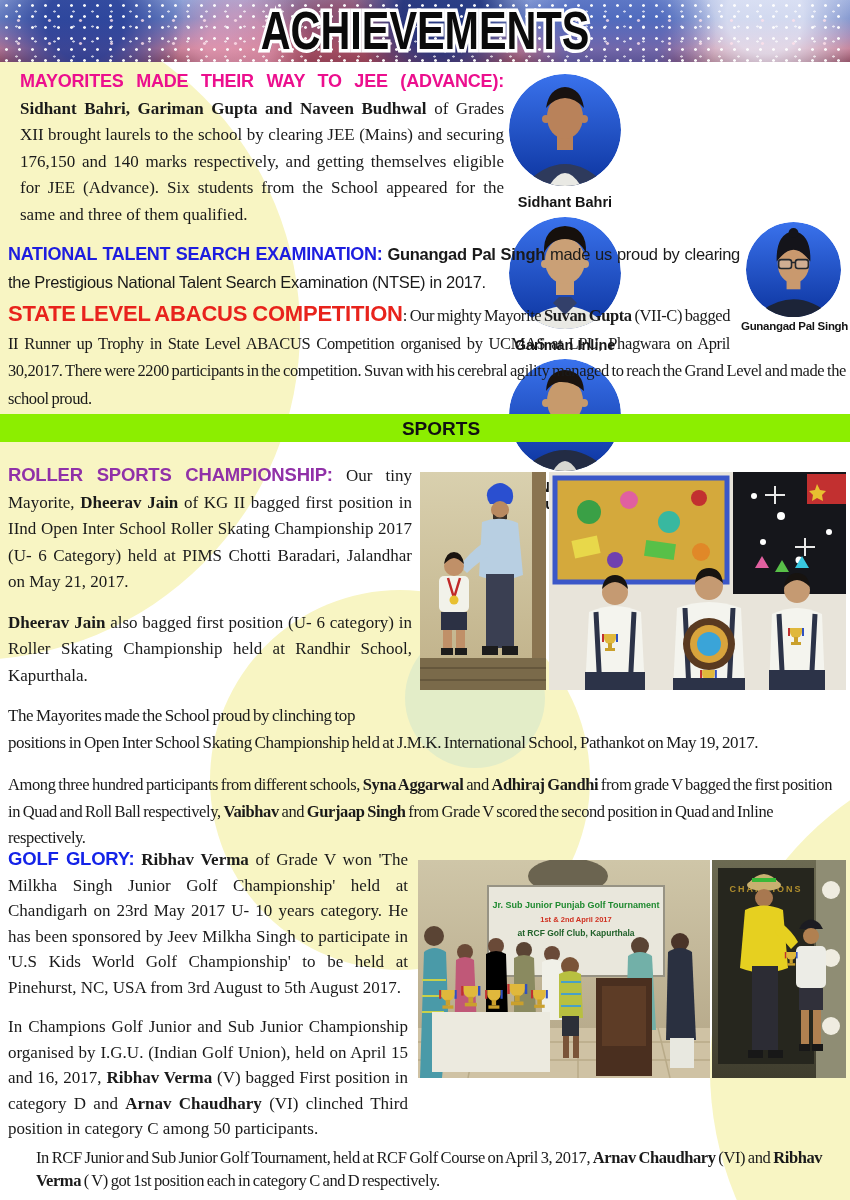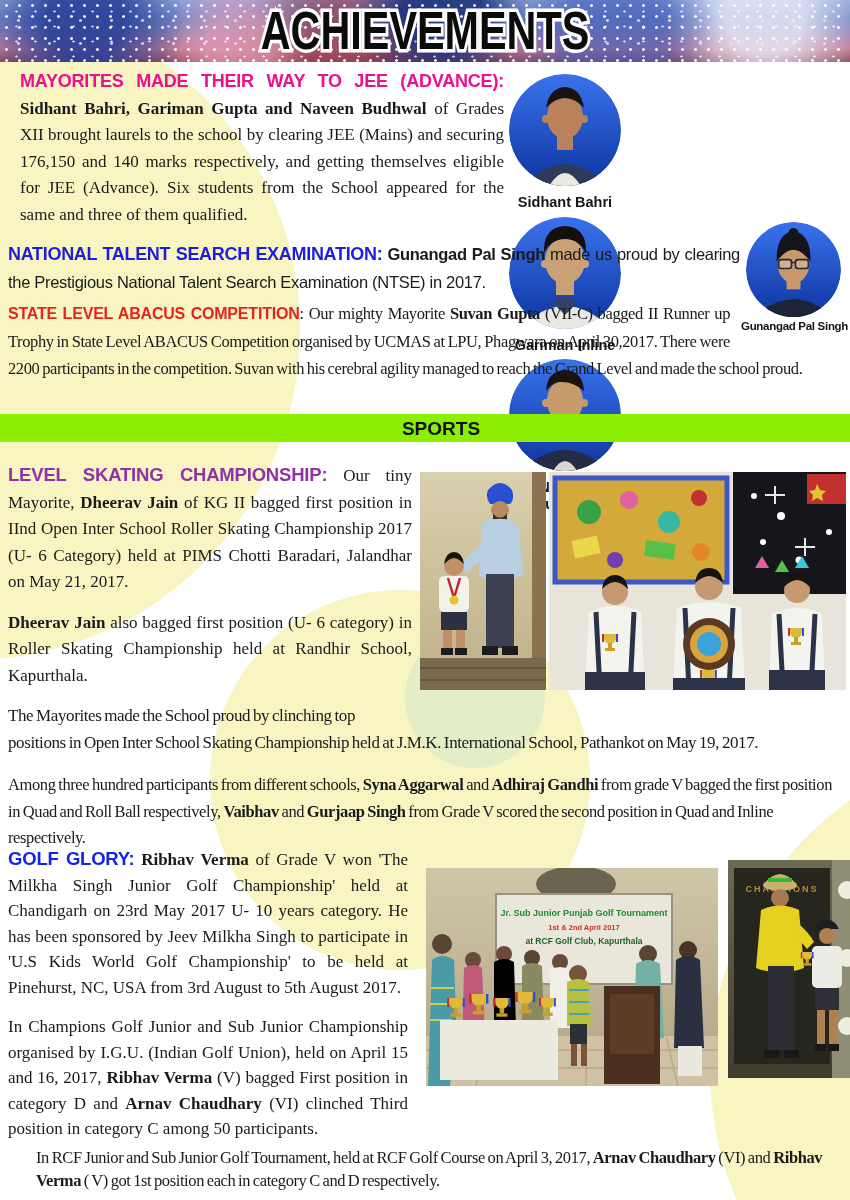--- a/index.html
+++ b/index.html
@@ -39,21 +39,21 @@
   .banner-title .t-fill{color:#0b0b0b;}
 
   
   p{margin:0;}
   .just{text-align:justify;}
   .body-serif{font:17px/26.5px "Liberation Serif",serif;}
   .cond{letter-spacing:-0.4px;word-spacing:-1px;}
   .hd{font-family:"Liberation Sans",sans-serif;font-weight:bold;letter-spacing:-0.2px;}
   .hd-jee{color:#ec0f8e;font-size:18px;}
   .hd-ntse{color:#1d1ddf;font-size:18px;margin-top:13px;}
-  .hd-abacus{color:#e8231c;font-size:16px;}
+  .hd-abacus{color:#e8231c;font-size:22px;}
   .hd-skate{color:#9031a8;font-size:18.5px;}
   .hd-golf{color:#1423e8;font-size:18.5px;}
   b.nm{font-weight:bold;}
 
   
   .sec{position:absolute;z-index:1;}
   .sec-jee{left:20px;top:68px;width:838px;}
   .jee-text{width:484px;}
   .portraits{position:absolute;left:489px;top:6px;width:349px;display:flex;gap:6px;flex-direction:column;}
   .portraits figure{margin:0;width:112px;}
@@ -292,36 +292,36 @@
           <g transform="translate(238 156) scale(1)">
               <use href="#cup"></use>
             </g>
           <rect x="36" y="200" width="60" height="18" fill="#2c3348"></rect>
           <rect x="124" y="206" width="72" height="12" fill="#2c3348"></rect>
           <rect x="220" y="198" width="56" height="20" fill="#2c3348"></rect>
         </svg>
       </figure>
     </div>
     <p class="just">
-      <span class="hd hd-skate">LEVEL SKATING CHAMPIONSHIP:</span><span> Our tiny Mayorite, </span><b class="nm">Dheerav Jain</b><span> of KG II bagged first position in IInd Open Inter School Roller Skating Championship 2017 (U- 6 Category) held at PIMS Chotti Baradari, Jalandhar on May 21, 2017.</span>
+      <span class="hd hd-skate">ROLLER SPORTS CHAMPIONSHIP:</span><span> Our tiny Mayorite, </span><b class="nm">Dheerav Jain</b><span> of KG II bagged first position in IInd Open Inter School Roller Skating Championship 2017 (U- 6 Category) held at PIMS Chotti Baradari, Jalandhar on May 21, 2017.</span>
     </p>
     <p class="just">
       <b class="nm">Dheerav Jain</b><span> also bagged first position (U- 6 category) in Roller Skating Championship held at Randhir School, Kapurthala.</span>
     </p>
     <p class="cond" style="margin-bottom:16px">
       <span>The  Mayorites made the School proud by clinching top positions in Open Inter School Skating Championship held at J.M.K. International School, Pathankot on May 19, 2017.</span>
     </p>
     <p class="cond" style="font-size:16.5px">
       <span>Among three hundred participants from different schools, </span><b class="nm">Syna Aggarwal</b><span> and </span><b class="nm">Adhiraj Gandhi</b><span> from grade V bagged the first position in Quad and Roll Ball respectively, </span><b class="nm">Vaibhav</b><span> and </span><b class="nm">Gurjaap Singh</b><span> from Grade V scored the second position in Quad and Inline respectively.</span>
     </p>
   </section>
 
   <section class="sec sec-golf">
     <div class="golf-photos">
-      <figure style="margin:8px">
+      <figure style="margin:0">
         <svg class="photo" width="292" height="218" viewBox="0 0 292 218">
           <rect width="292" height="218" fill="url(#wallg)"></rect>
           <rect y="168" width="292" height="50" fill="#cfc2a4"></rect>
           <line x1="0" y1="182" x2="292" y2="182" stroke="#b8aa88" stroke-width="1.5"></line>
           <line x1="0" y1="200" x2="292" y2="200" stroke="#b8aa88" stroke-width="1.5"></line>
           <line x1="60" y1="168" x2="50" y2="218" stroke="#b8aa88" stroke-width="1.5"></line>
           <line x1="160" y1="168" x2="160" y2="218" stroke="#b8aa88" stroke-width="1.5"></line>
           <line x1="240" y1="168" x2="252" y2="218" stroke="#b8aa88" stroke-width="1.5"></line>
           <ellipse cx="150" cy="16" rx="40" ry="18" fill="#6b6450"></ellipse>
           <rect x="70" y="26" width="176" height="90" fill="#e9e7dc" stroke="#979384" stroke-width="2"></rect>

